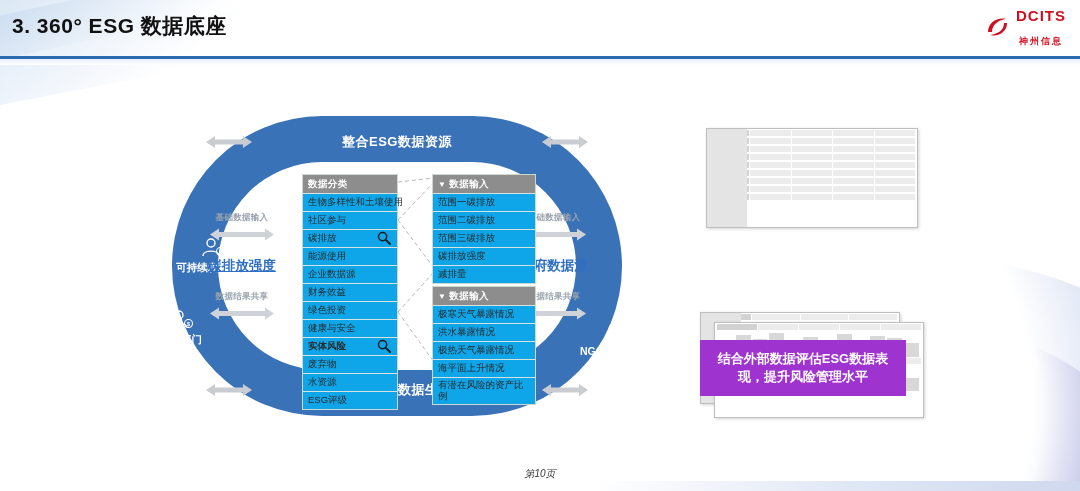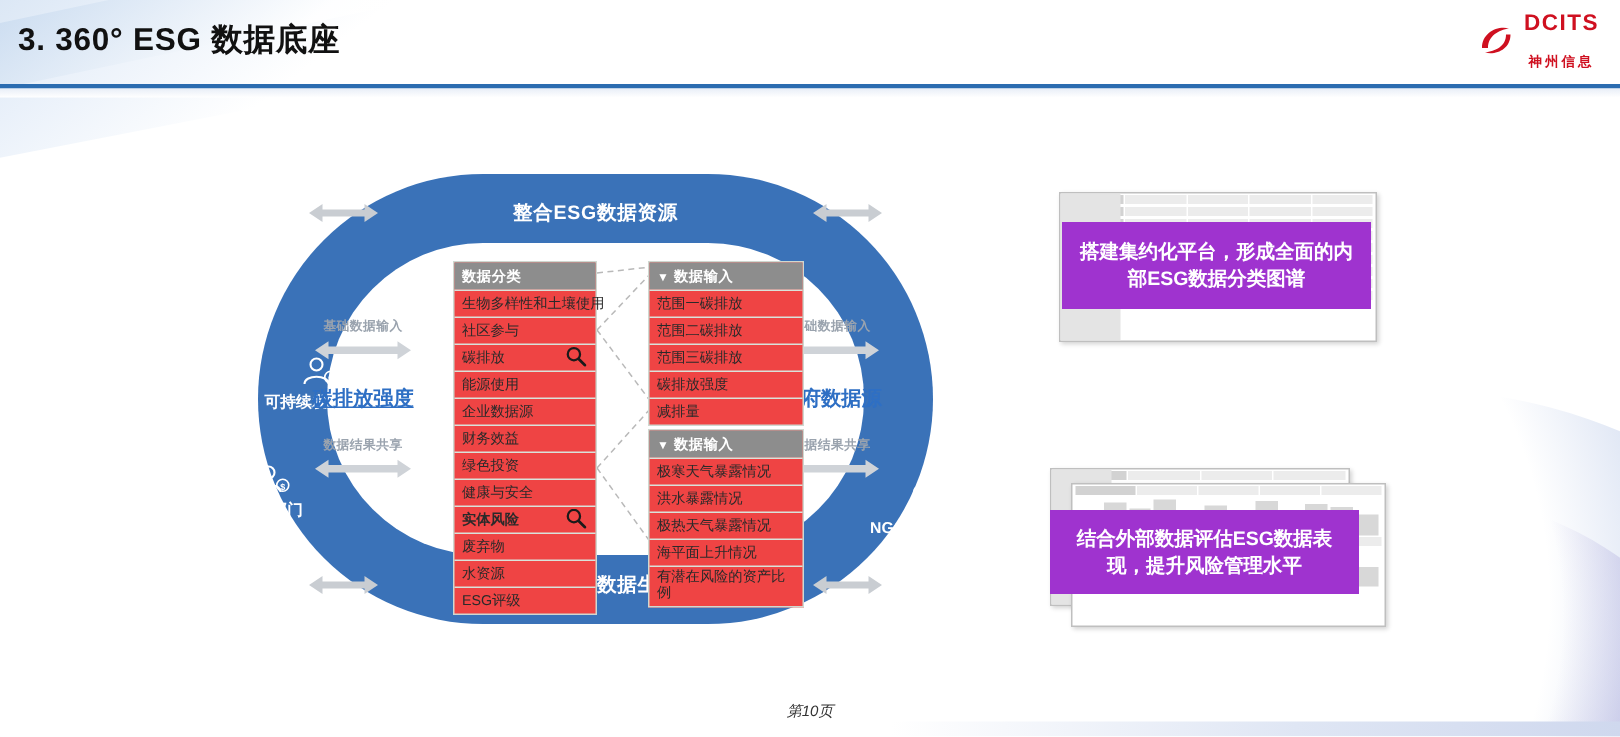--- a/index.html
+++ b/index.html
@@ -80,21 +80,21 @@
   
   .col { position:absolute; width:104px; text-align:center; }
   .col-left  { left:18px;  top:96px; }
   .col-right { left:330px; top:96px; }
   .col .flow-label { font-size:8.5px; color:#9aa3ae; font-weight:bold; letter-spacing:.3px; }
   .col .src { font-size:13.5px; font-weight:bold; color:#2e6fc4; margin:12px 0 16px; }
   .col .src.underline { text-decoration:underline; }
   .gray-arrow { display:block; margin:3px auto 9px; }
 
   
-  .tbl { position:absolute; border:1px solid #cfd8d0; background:#ef4444; }
+  .tbl { position:absolute; border:1px solid #cfd8d0; background:#0ea5e9; }
   .tbl .hd { background:#8d8d8d; color:#fff; font-size:9.5px; font-weight:bold;
     padding:2.5px 5px; letter-spacing:.4px; white-space:nowrap; }
   .tbl .rw { font-size:9.5px; color:#2a2a2a; padding:2px 5px;
     border-top:1px solid #d9e2da; white-space:nowrap; position:relative; }
   .tbl .rw.bold { font-weight:bold; }
   .tbl .rw.wrap { white-space:normal; line-height:1.15; }
 
   .tbl-class { left:302px; top:174px; width:96px; }
   .tbl-in1   { left:432px; top:174px; width:104px; }
   .tbl-in2   { left:432px; top:286px; width:104px; }
@@ -415,23 +415,20 @@
         <span class="mini-cell"></span>
         <span class="mini-cell"></span>
       </div>
     <div class="mini-row">
         <span class="mini-cell dark"></span>
         <span class="mini-cell"></span>
         <span class="mini-cell"></span>
         <span class="mini-cell"></span>
         <span class="mini-cell"></span>
       </div>
-  </div>
-  <div class="callout callout-1">
-    <span>搭建集约化平台，形成全面的内部ESG数据分类图谱</span>
   </div>
 
   <div class="shot shot-b1">
     <div class="mini-side"></div>
     <div class="mini-row">
         <span class="mini-cell dark"></span>
         <span class="mini-cell"></span>
         <span class="mini-cell"></span>
         <span class="mini-cell"></span>
       </div>

